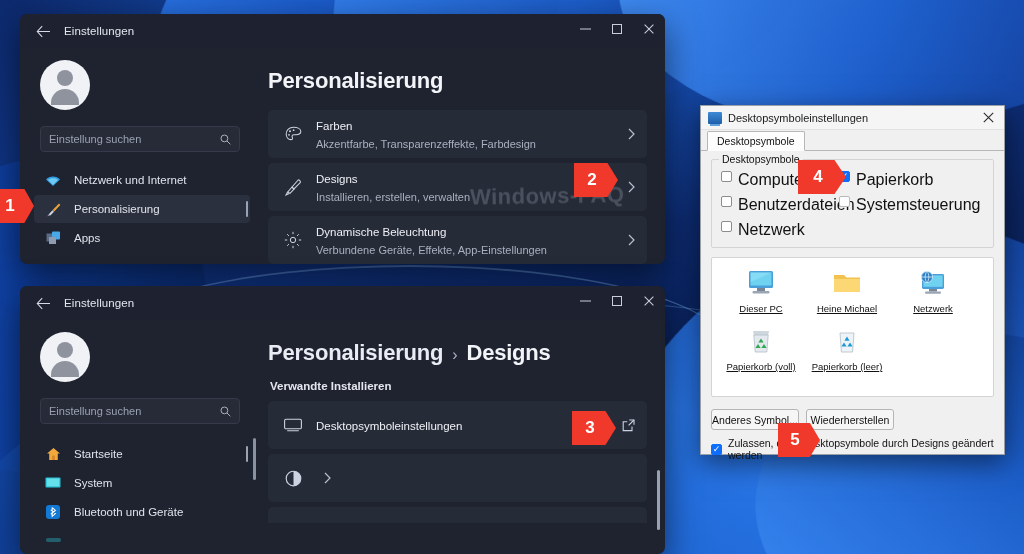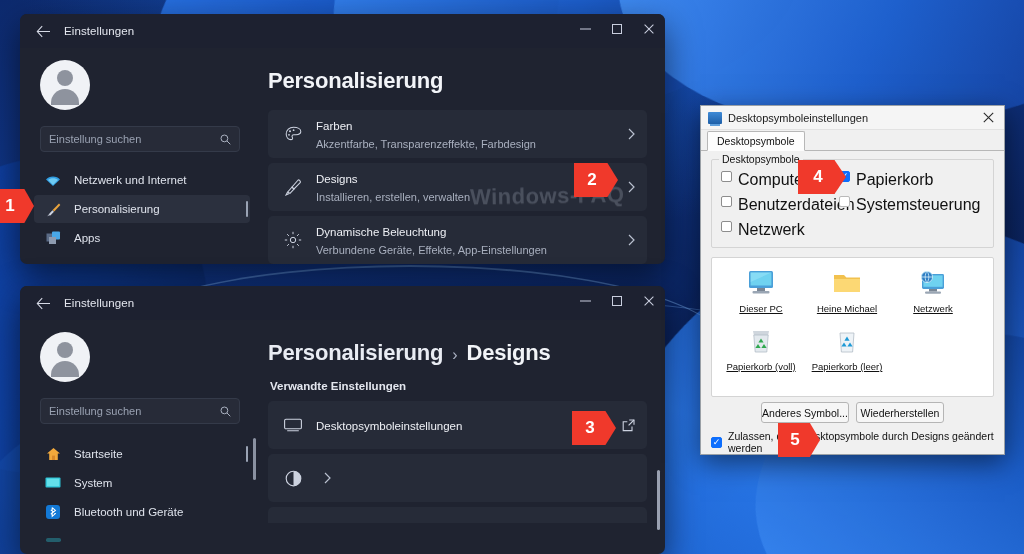--- a/index.html
+++ b/index.html
@@ -237,21 +237,21 @@
     border:1px solid #d4d4d4; border-radius:2px; background:#fff;
     height:140px; padding:8px 6px; display:flex; flex-wrap:wrap;
     align-content:flex-start;
   }
   .pv-item { width:86px; text-align:center; margin-bottom:10px; }
   .pv-cap { font-size:9.5px; color:#111; margin-top:3px;text-decoration:underline; }
   .pv-ico { height:34px; display:flex; align-items:center; justify-content:center; }
 
   .svgico { display:block; }
 
-  .dlg-btnrow { display:flex; justify-content:center; gap:7px; margin-top:5px; }
+  .dlg-btnrow { display:flex; justify-content:flex-start; gap:7px; margin-top:12px; }
   .btn {
     min-width:78px; height:21px; font-size:10.5px; color:#111;
     background:#f6f6f6; border:1px solid #b5b5b5; border-radius:3px;
     display:flex; align-items:center; justify-content:center;
   }
   .btn.primary { border:1px solid #2a6fd0; background:#fbfbfb; }
   .btn.disabled { color:#a6a6a6; border-color:#cfcfcf; background:#f1f1f1; }
   .allowrow { display:flex; align-items:center; margin-top:7px; font-size:10.5px; color:#111; }
   .dlg-foot {
     position:absolute; left:0; right:0; bottom:0; height:40px;
@@ -520,21 +520,21 @@
         <div class="scroll-thumb" style="right:4px; top:118px; height:42px;"></div>
       </div>
 
       <div class="main">
         <div class="h1" style="margin:20px 0 14px 0;">
           <span class="crumb1">Personalisierung</span>
           <span class="crumbsep">›</span>
           <span>Designs</span>
         </div>
 
-        <div class="section-lbl" style="margin:0 0 9px 2px;">Verwandte Einstellungen</div>
+        <div class="section-lbl" style="margin:0 0 9px 2px;">Verwandte Installieren</div>
 
         <div style="padding-right:18px;">
           <div class="card">
             <span class="card-ico">
               <svg width="18" height="14" viewBox="0 0 18 14" class="svgico">
                 <rect x="0.6" y="1.2" width="16.8" height="9.6" rx="1.4" fill="none" stroke="#cdd3e0" stroke-width="1.1"></rect>
                 <path d="M3.2 12.8 H14.8" stroke="#cdd3e0" stroke-width="1.1"></path>
               </svg>
             </span>
             <span class="card-txt">

